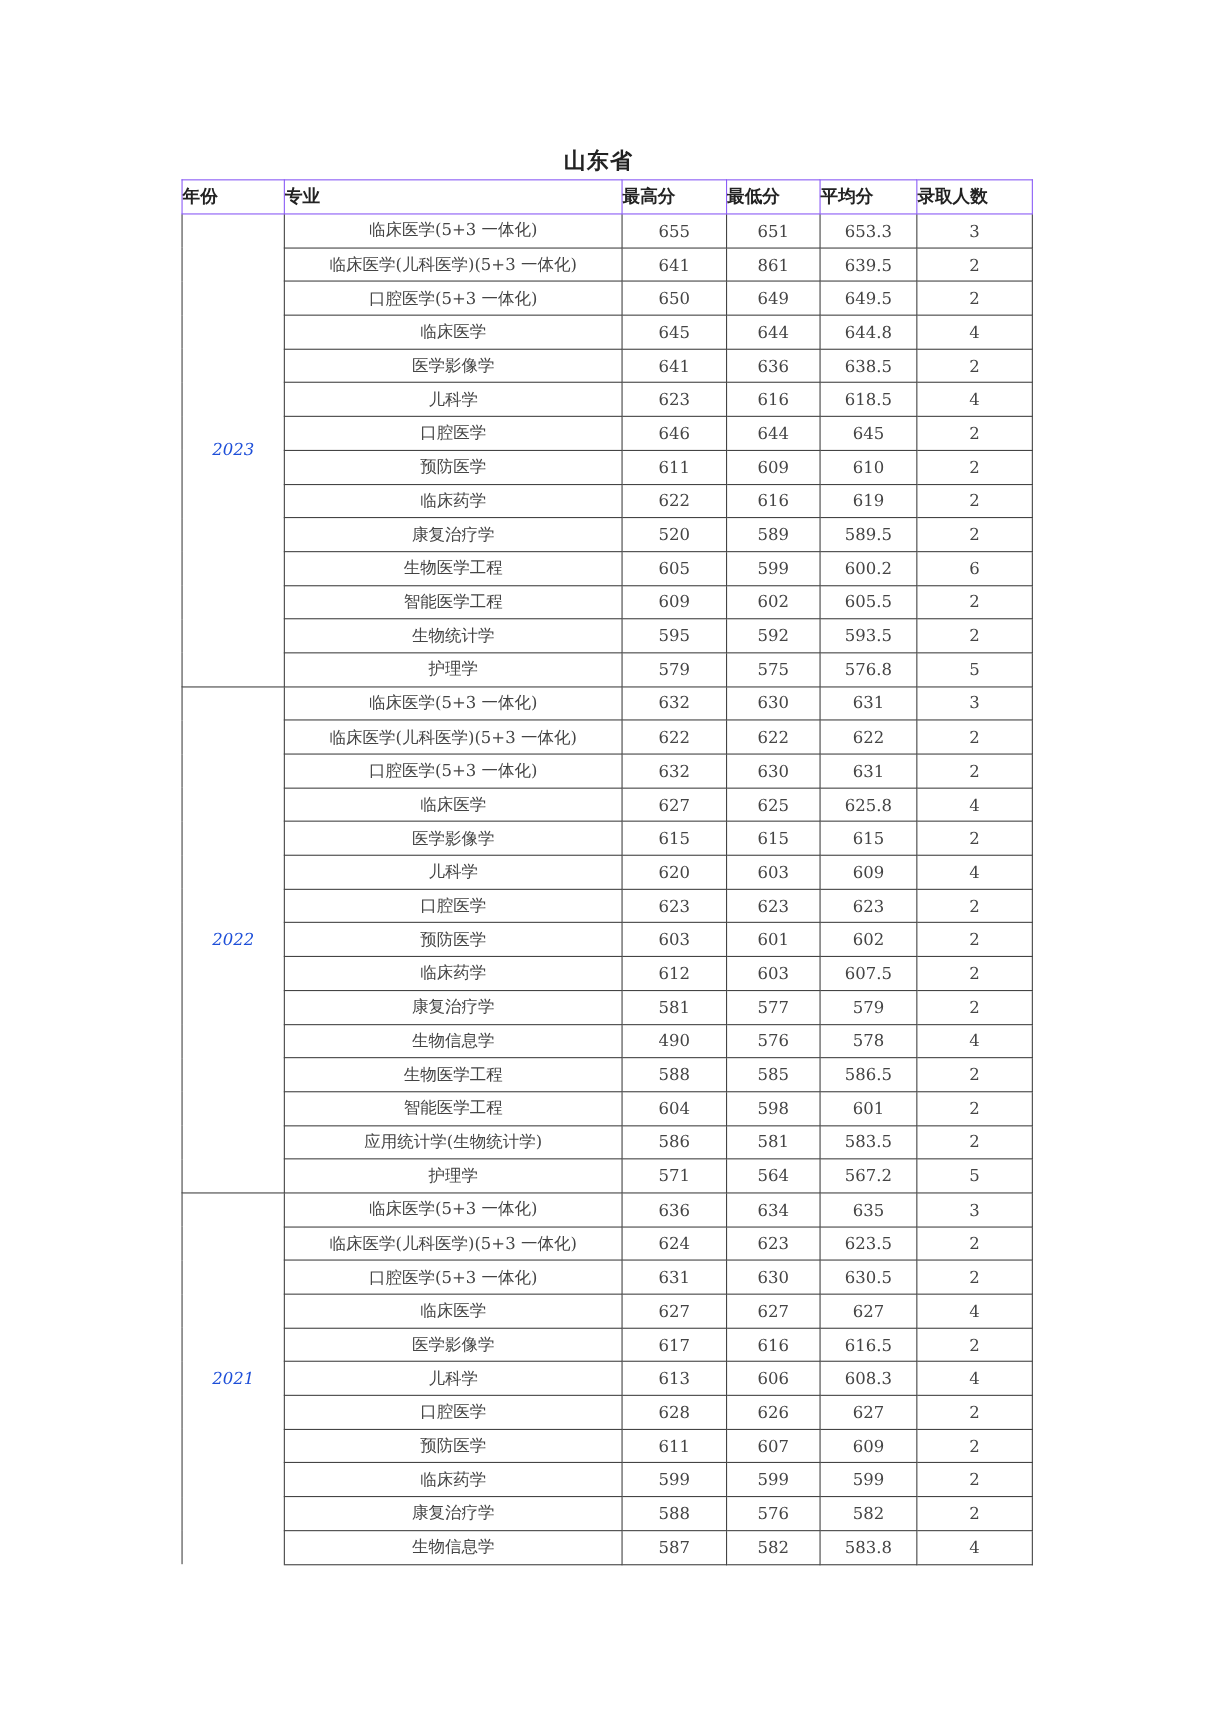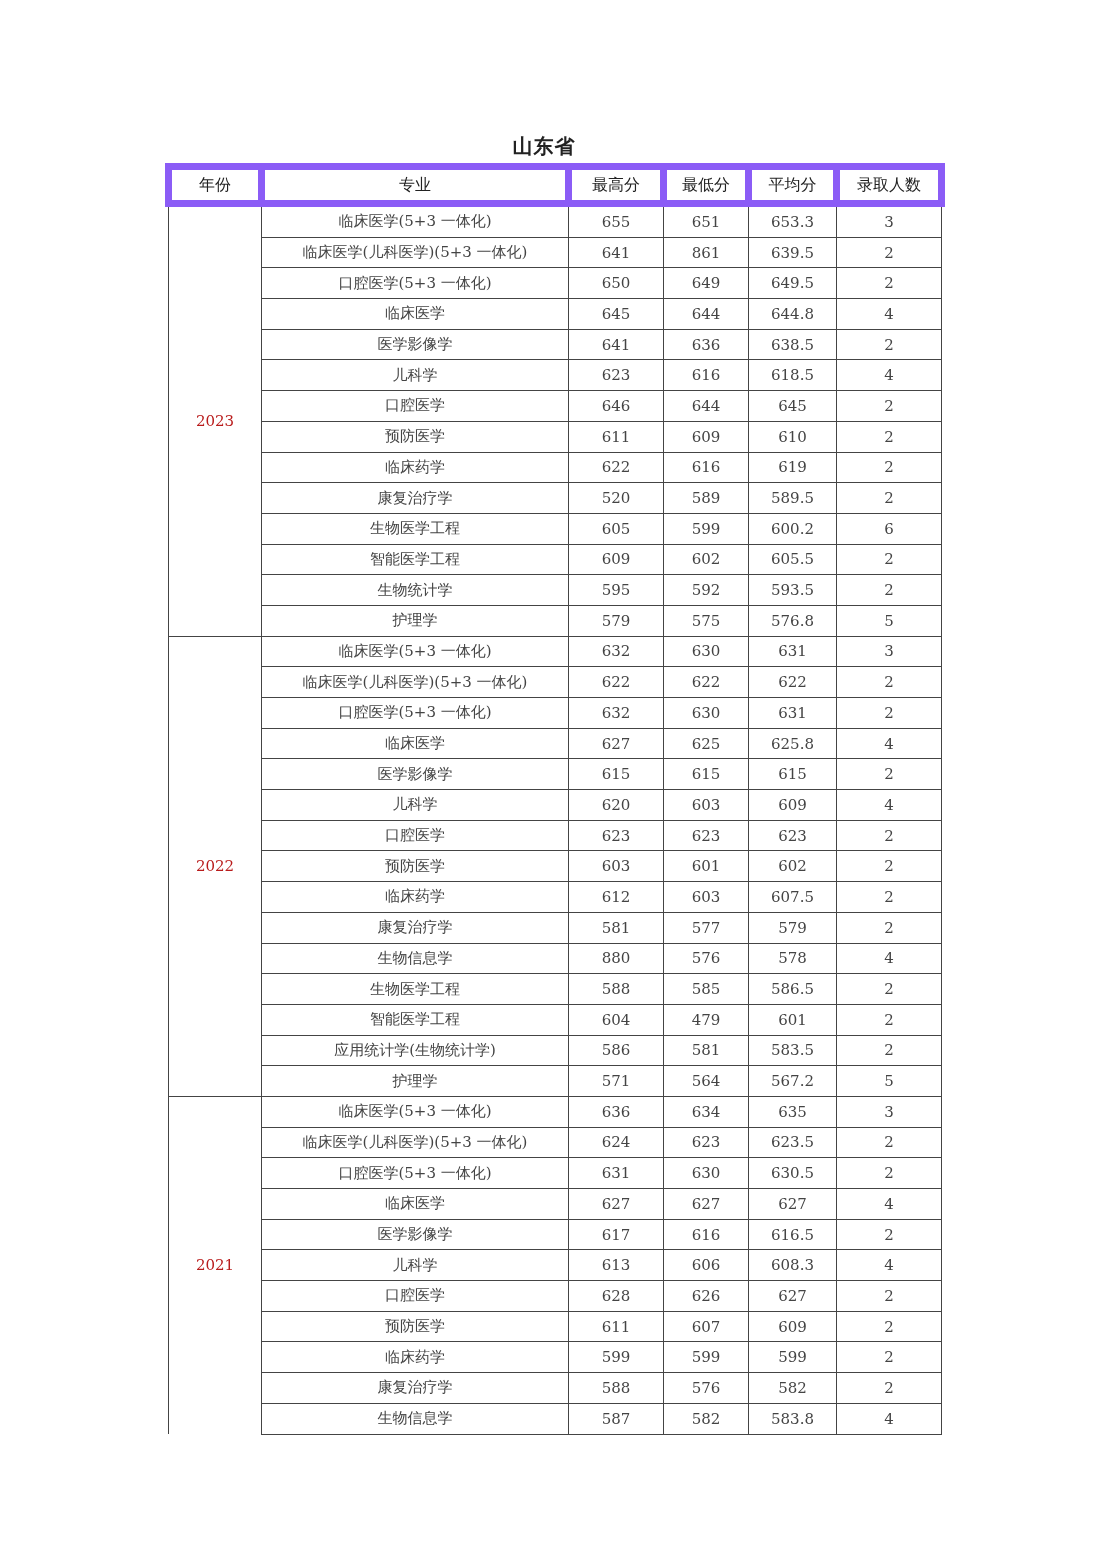--- a/index.html
+++ b/index.html
@@ -14,28 +14,28 @@
     border-collapse: collapse; table-layout: fixed;
     font-family: "DejaVu Serif", serif; color: #333;
   }
   table.scores col.c-year { width: 93px; }
   table.scores col.c-major { width: 307px; }
   table.scores col.c-max { width: 95px; }
   table.scores col.c-min { width: 85px; }
   table.scores col.c-avg { width: 88px; }
   table.scores col.c-cnt { width: 105px; }
   table.scores th {
-    height: 30px; border: 7px solid #8b5cf6; font-family: "DejaVu Sans", sans-serif;
-    font-weight: normal; font-size: 16px; color: #222; padding: 0; text-align: center;
+    height: 30px; border: 1px solid #8b5cf6; font-family: "DejaVu Sans", sans-serif;
+    font-weight: bold; font-size: 16px; color: #222; padding: 0; text-align: left;
   }
   table.scores td {
     height: 29.7px; border: 1px solid #444; font-size: 15px; padding: 0;
     text-align: center; vertical-align: middle; white-space: nowrap; color: #444;
   }
-  table.scores td.year { font-size: 15px; color: #b91c1c; }
+  table.scores td.year { font-size: 15px; color: #1d4ed8; font-style: italic; }
   table.scores td.year.open-bottom { border-bottom: none; }
 </style>
 </head>
 <body>
 
 <div class="title">山东省</div>
 
 <table class="scores">
   <colgroup>
     <col class="c-year">
@@ -221,36 +221,36 @@
       </tr>
       <tr>
         <td>康复治疗学</td>
         <td>581</td>
         <td>577</td>
         <td>579</td>
         <td>2</td>
       </tr>
       <tr>
         <td>生物信息学</td>
-        <td>880</td>
+        <td>490</td>
         <td>576</td>
         <td>578</td>
         <td>4</td>
       </tr>
       <tr>
         <td>生物医学工程</td>
         <td>588</td>
         <td>585</td>
         <td>586.5</td>
         <td>2</td>
       </tr>
       <tr>
         <td>智能医学工程</td>
         <td>604</td>
-        <td>479</td>
+        <td>598</td>
         <td>601</td>
         <td>2</td>
       </tr>
       <tr>
         <td>应用统计学(生物统计学)</td>
         <td>586</td>
         <td>581</td>
         <td>583.5</td>
         <td>2</td>
       </tr>

